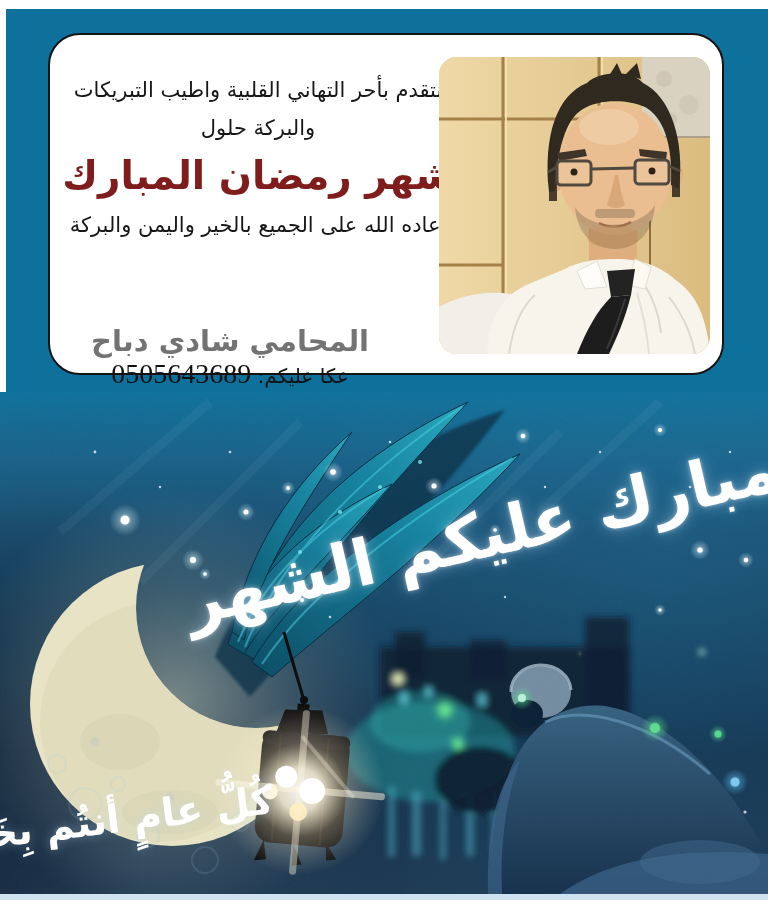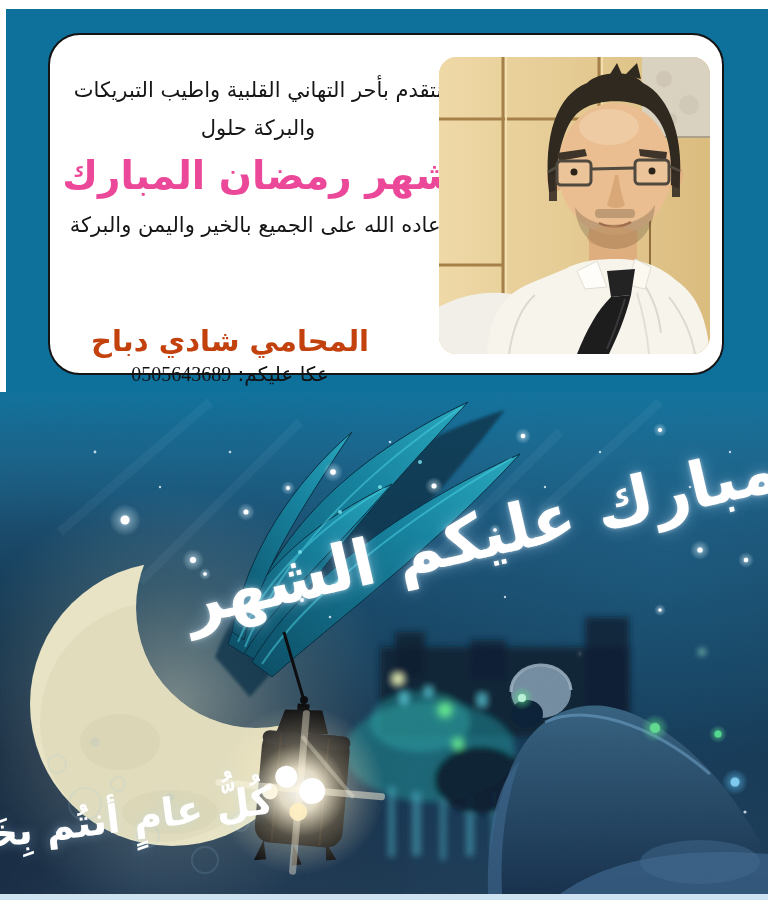--- a/index.html
+++ b/index.html
@@ -15,29 +15,29 @@
     position:absolute;left:48px;top:33px;width:676px;height:342px;
     background:#ffffff;border:2.5px solid #141414;border-radius:32px;
     box-sizing:border-box;
   }
   .card-text{
     position:absolute;left:8px;top:36px;width:400px;
     text-align:center;color:#161616;direction:rtl;
   }
   .greet-line{font-size:21px;line-height:38px;letter-spacing:0;}
   .ramadan-title{
-    font-size:39px;line-height:54px;font-weight:bold;color:#ec4899;margin:2px 0;
+    font-size:39px;line-height:54px;font-weight:bold;color:#7f1d1d;margin:2px 0;
   }
   .blessing-line{font-size:21px;line-height:40px;}
   .sign-block{
     position:absolute;left:0px;top:288px;width:360px;text-align:center;direction:rtl;
   }
-  .lawyer-name{font-size:29px;font-weight:bold;color:#c2410c;line-height:36px;}
+  .lawyer-name{font-size:29px;font-weight:bold;color:#737373;line-height:36px;}
   .phone-line{font-size:20px;color:#101010;line-height:30px;}
-  .phone-number{font-family:"Liberation Serif",serif;font-size:20px;letter-spacing:.5px;}
+  .phone-number{font-family:"Liberation Serif",serif;font-size:28px;letter-spacing:.5px;}
   .portrait-photo{
     position:absolute;left:389px;top:22px;width:271px;height:297px;
     border-radius:18px;overflow:hidden;background:#E6CB92;
   }
   .night-scene{
     position:absolute;left:0;top:392px;width:768px;height:502px;background:#14344E;
   }
   .night-scene svg{display:block;}
   .callig-main{
     position:absolute;left:352px;top:88px;width:430px;

